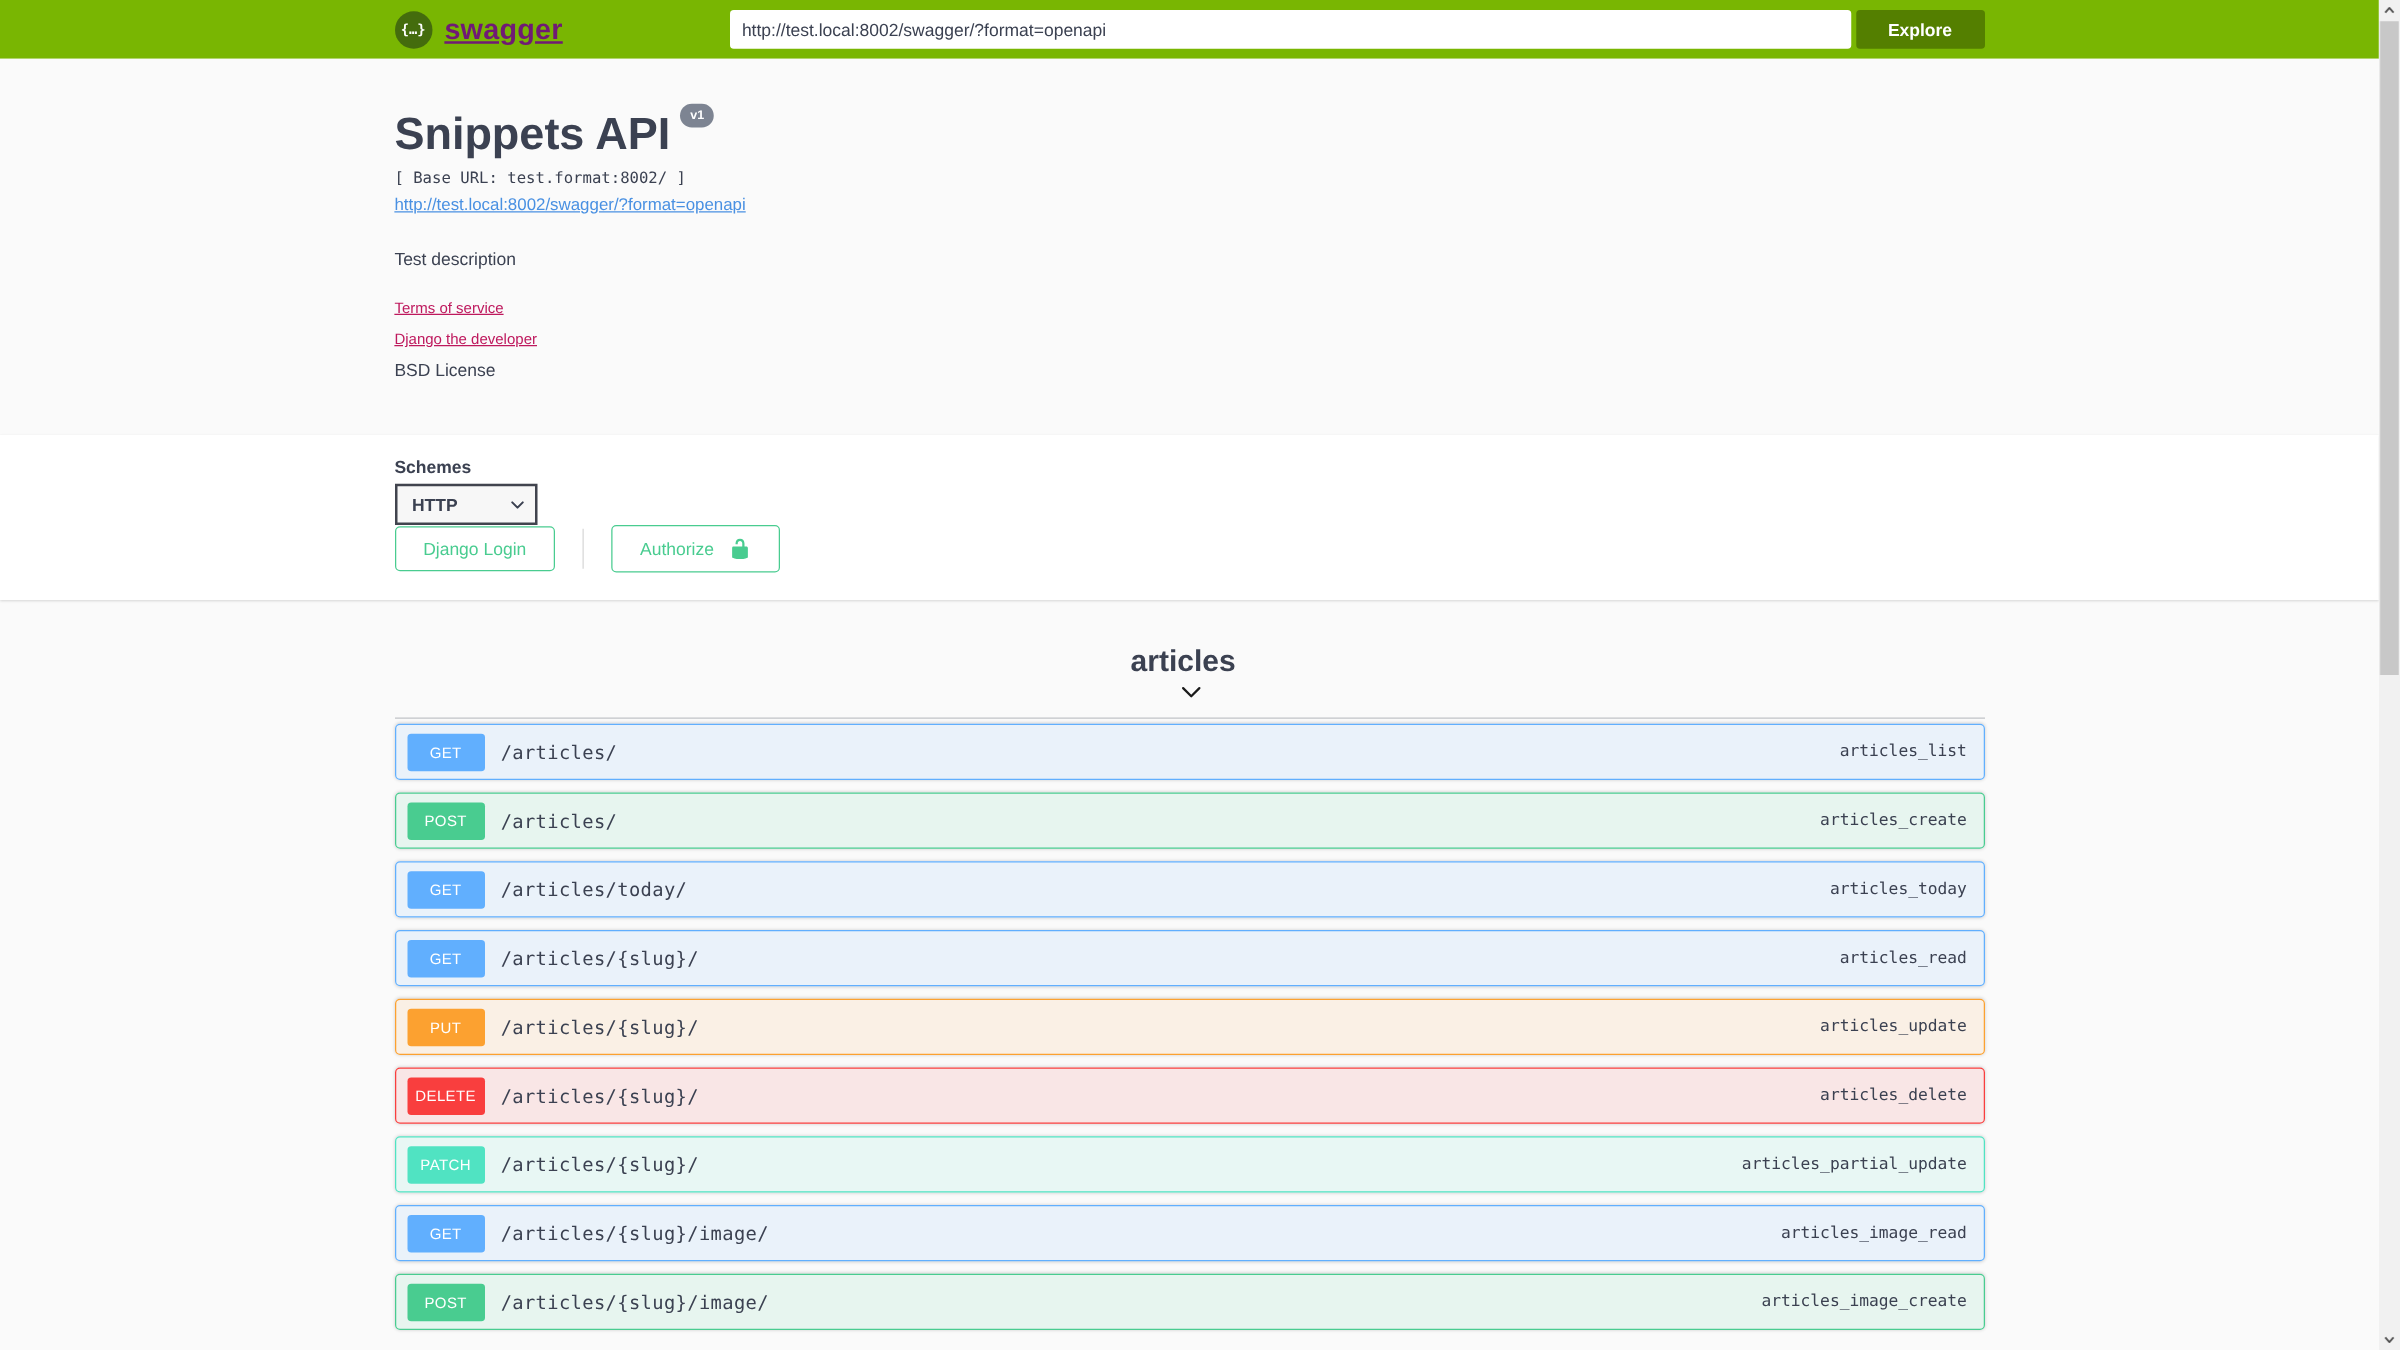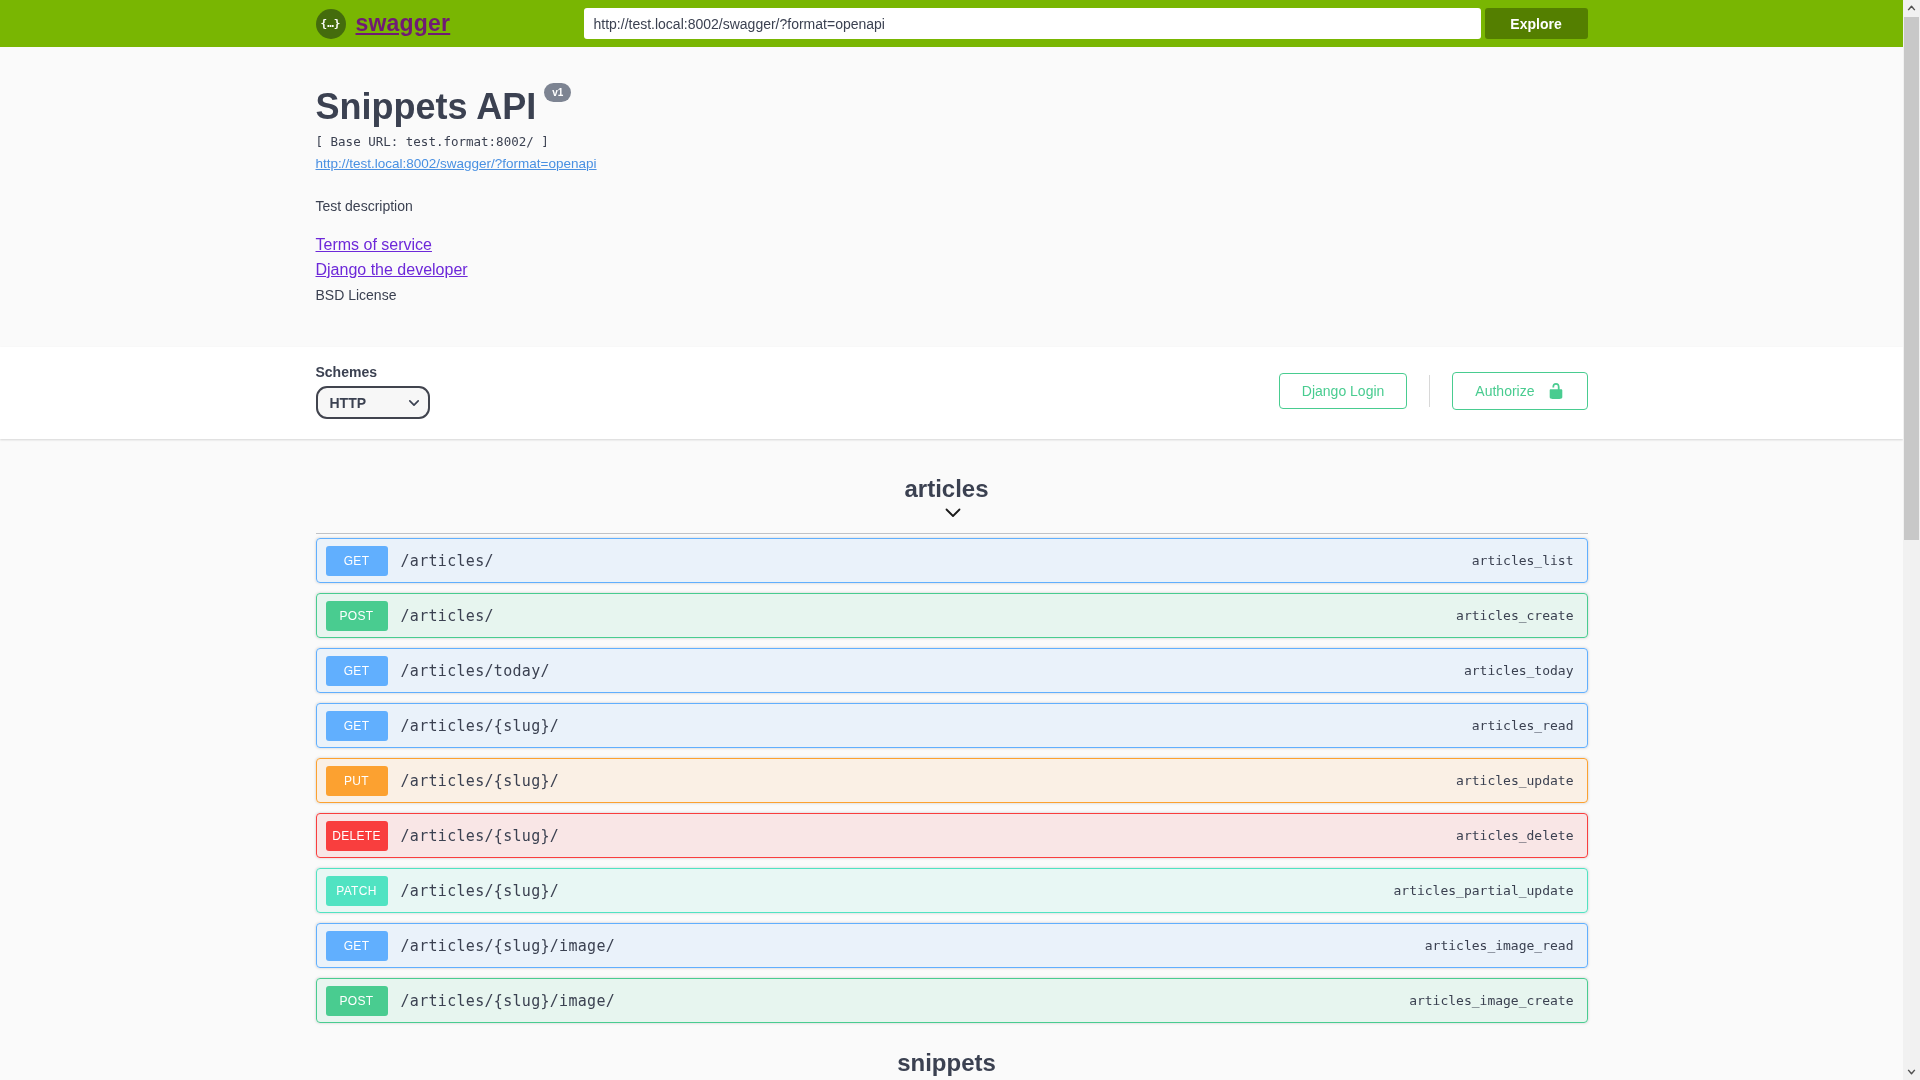--- a/index.html
+++ b/index.html
@@ -43,36 +43,36 @@
   .version-badge {
     background: #7d8492; color: #fff; font-size: 10px; font-weight: bold;
     border-radius: 57px; padding: 4px 8px; margin-left: 8px; position: relative; top: -6px;
   }
   .base-url {
     font-family: "DejaVu Sans Mono", monospace; font-size: 12.5px;
     color: #3b4151; margin-top: 9px;
   }
   .spec-link { display: inline-block; margin-top: 7px; font-size: 13.5px; color: #4990e2; text-decoration: underline; }
   .info-description { margin-top: 26px; font-size: 14px; color: #3b4151; }
-  .info-link { display: inline-block; font-size: 16px; color: #6d28d9; }
+  .info-link { display: inline-block; font-size: 12px; color: #be185d; }
   .terms { margin-top: 22px; }
   .contact { margin-top: 7px; }
   .license { margin-top: 8px; font-size: 14px; color: #3b4151; }
 
   
   .scheme-section {
     background: #fff; padding: 17px 0 20px 0;
     box-shadow: 0 1px 2px 0 rgba(0,0,0,.15);
   }
-  .scheme-section .container { display: flex; align-items: center; justify-content: space-between; }
+  .scheme-section .container { display: flex; align-items: flex-start; justify-content: space-between; flex-direction: column; }
   .schemes-label { display: block; font-size: 14px; font-weight: bold; color: #3b4151; }
   .select-wrap { position: relative; margin-top: 6px; width: 114px; }
   .scheme-select {
     width: 114px; height: 33px; appearance: none; -webkit-appearance: none;
-    border: 2px solid #41444e; border-radius: 11px; background: #f7f7f7;
+    border: 2px solid #41444e; border-radius: 0; background: #f7f7f7;
     font-family: "Liberation Sans", sans-serif; font-size: 14px; font-weight: bold; color: #3b4151;
     padding: 0 28px 0 12px; cursor: pointer; outline: none;
   }
   .select-chevron { position: absolute; right: 9px; top: 10px; pointer-events: none; }
   .auth-wrapper { display: flex; align-items: center; padding-bottom: 2px; }
   .btn-outline-green {
     display: flex; align-items: center; justify-content: center;
     background: transparent; border: 1px solid #49cc90; border-radius: 4px;
     color: #49cc90; font-size: 14px; font-weight: normal;
     padding: 9px 22px; cursor: pointer; font-family: "Liberation Sans", sans-serif;

